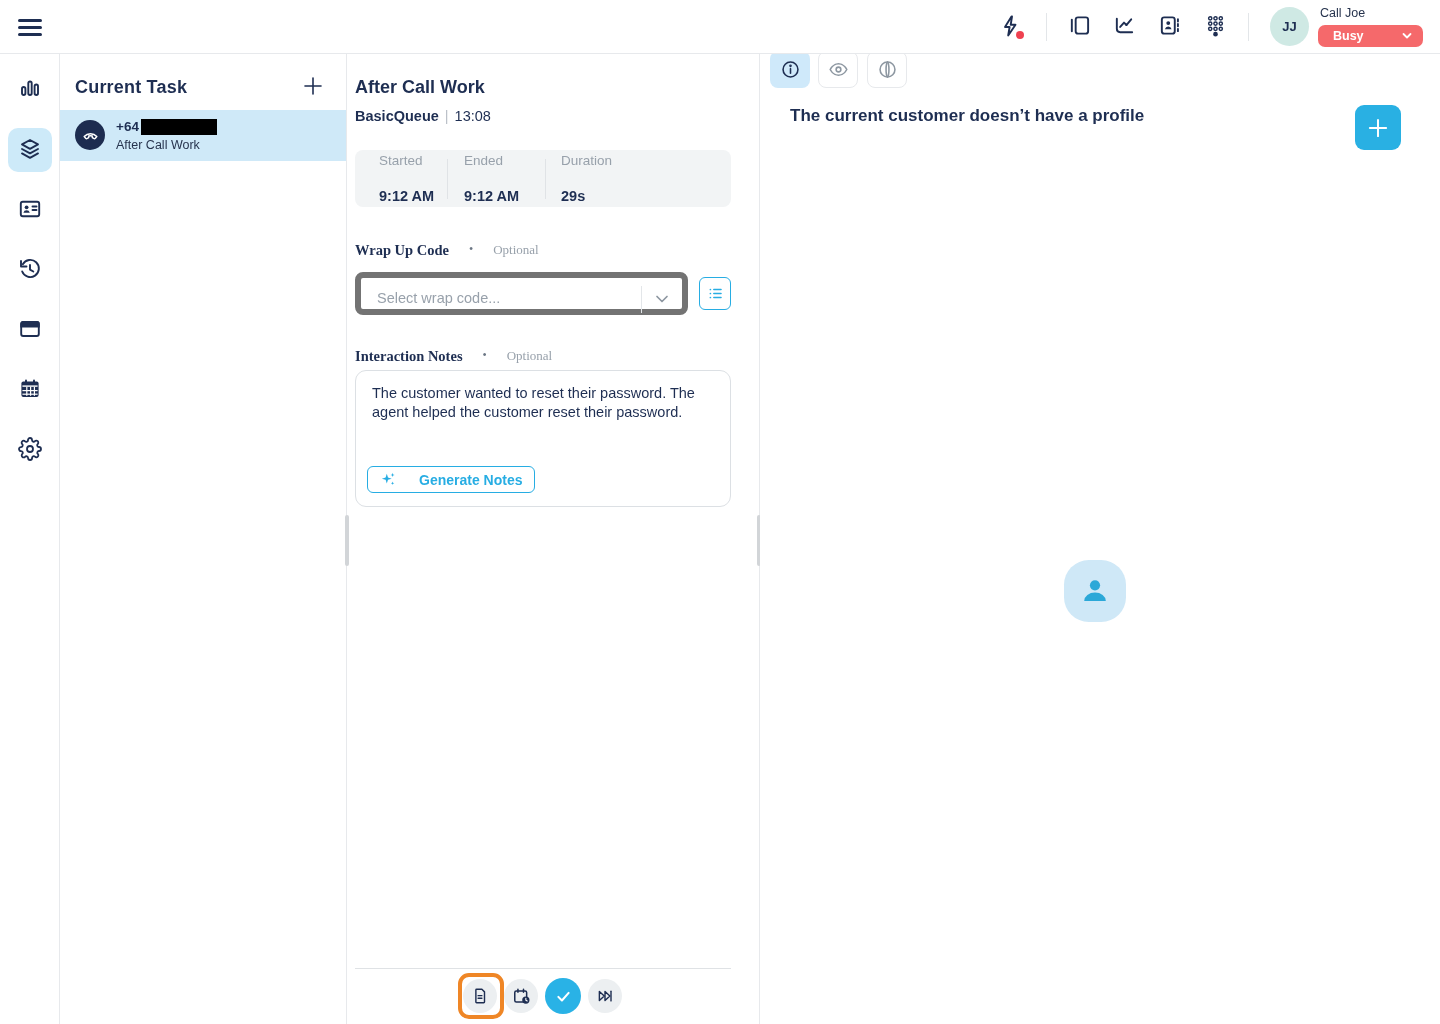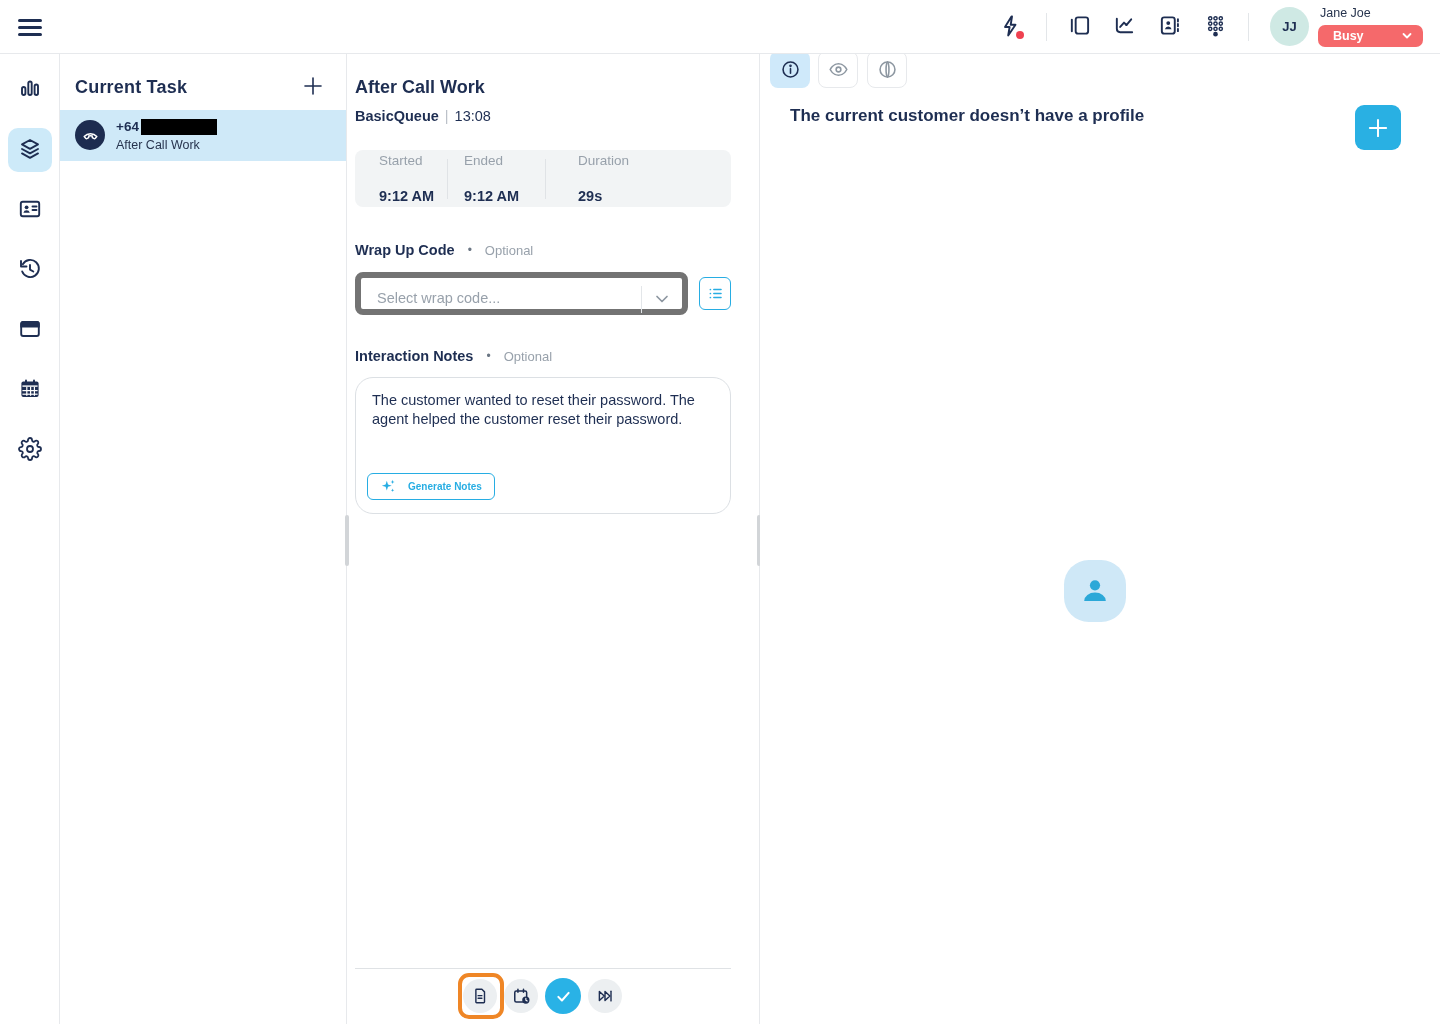--- a/index.html
+++ b/index.html
@@ -54,40 +54,40 @@
     border-right:1px solid #e7e9ec; }
   .acw-title { position:absolute; left:8px; top:23px; font-size:18px; font-weight:bold; }
   .acw-sub { position:absolute; left:8px; top:54px; font-size:14.5px; }
   .acw-sub .queue { font-weight:bold; }
   .acw-sub .pipe { color:#b9bfc7; margin:0 6px; font-weight:300; }
   .stats-box { position:absolute; left:8px; top:96px; width:376px; height:57px; background:#f2f4f5;
     border-radius:8px; display:flex; padding-left:24px; align-items:center; }
   .stat-col { height:40px; display:flex; flex-direction:column; justify-content:center; }
   .stat-col.c1 { width:68px; }
   .stat-col.c2 { width:98px; border-left:1px solid #e0e3e6; padding-left:16px; }
-  .stat-col.c3 { border-left:1px solid #e0e3e6; padding-left:32px; padding-right:14px; }
+  .stat-col.c3 { border-left:1px solid #e0e3e6; padding-left:15px; padding-right:14px; }
   .stat-label { font-size:13.5px; color:#98a1ab; margin-bottom:20px; }
   .stat-value { font-size:14.5px; font-weight:600; color:#1e2e52; }
-  .field-label-row { position:absolute; left:8px; display:flex; align-items:center; gap:13px; }
+  .field-label-row { position:absolute; left:8px; display:flex; gap:20px;font-family:Liberation Serif, serif; }
   .field-label { font-size:14.5px; font-weight:bold; }
   .dot-sep { font-size:12px; color:#6b7684; }
   .optional { font-size:13px; color:#98a1ab; }
   .select-box { position:absolute; left:8px; top:218px; width:333px; height:43px; background:#fff;
     border:6px solid #737373; border-radius:8px; cursor:pointer; }
   .select-placeholder { position:absolute; left:16px; top:12px; font-size:14.5px; color:#98a1ab; }
   .select-divider { position:absolute; right:40px; top:8px; width:1px; height:27px; background:#e3e6e9; }
   .select-chevron { position:absolute; right:12px; top:15px; }
   .list-btn { position:absolute; left:352px; top:223px; width:32px; height:33px; background:#fff;
     border:1.5px solid #27ade3; border-radius:6px; display:flex; align-items:center; justify-content:center; cursor:pointer; }
-  .notes-box { position:absolute; left:8px; top:323px; width:376px; height:137px; background:#fff;
-    border:1px solid #dce0e4; border-radius:18px; cursor:text; }
+  .notes-box { position:absolute; left:8px; top:316px; width:376px; height:137px; background:#fff;
+    border:1px solid #dce0e4; border-radius:11px; cursor:text; }
   .notes-text { position:absolute; left:16px; top:13px; width:348px; font-size:14.5px; line-height:19px; color:#1e2e52; }
   .generate-btn { position:absolute; left:11px; bottom:13px; height:27px; background:#fff;
-    border:1.5px solid #27ade3; border-radius:6px; color:#27ade3; font-size:10px; font-weight:600;
-    display:flex; align-items:center; gap:11px; padding:0 12px; cursor:pointer; font-family:inherit; }
+    border:1.5px solid #27ade3; border-radius:6px; color:#27ade3; font-size:14px; font-weight:600;
+    display:flex; align-items:center; gap:22px; padding:0 12px; cursor:pointer; font-family:inherit; }
   .acw-footer-divider { position:absolute; left:8px; top:914px; width:376px; height:1px; background:#dfe2e5; }
   .circle-btn { position:absolute; top:925px; width:34px; height:34px; border-radius:50%; border:none;
     background:#eceff1; display:flex; align-items:center; justify-content:center; cursor:pointer; }
   .circle-btn.primary { background:#29b2e6; width:36px; height:36px; top:924px; }
   .annotation-box { position:absolute; left:111px; top:919px; width:46px; height:46px;
     border:4px solid #ef8626; border-radius:11px; pointer-events:none; z-index:6; }
 
   
   .scroll-thumb { position:absolute; width:4px; height:51px; top:515px; background:#d2d5d8; border-radius:2px; }
   .scroll-thumb.left { left:345px; }
@@ -171,21 +171,21 @@
             <circle cx="12" cy="15.5" r="1.7"></circle>
             <circle cx="17.5" cy="15.5" r="1.7"></circle>
           <circle cx="12" cy="21" r="1.7" fill="#1e2e52"></circle>
         </svg>
       </span>
     </button>
 
     <div class="vsep" style="left:1248px;"></div>
 
     <div class="avatar">JJ</div>
-    <div class="user-name">Jane Joe</div>
+    <div class="user-name">Call Joe</div>
     <button class="busy-btn">
       <span>Busy</span>
       <svg width="12" height="10" viewBox="0 0 12 10" fill="none" stroke="#fff" stroke-width="1.8" stroke-linecap="round" stroke-linejoin="round">
         <polyline points="2.5,3 6,6.5 9.5,3"></polyline>
       </svg>
     </button>
   </header>
 
   <nav class="rail">
     <button class="rail-item" style="top:14px;">

